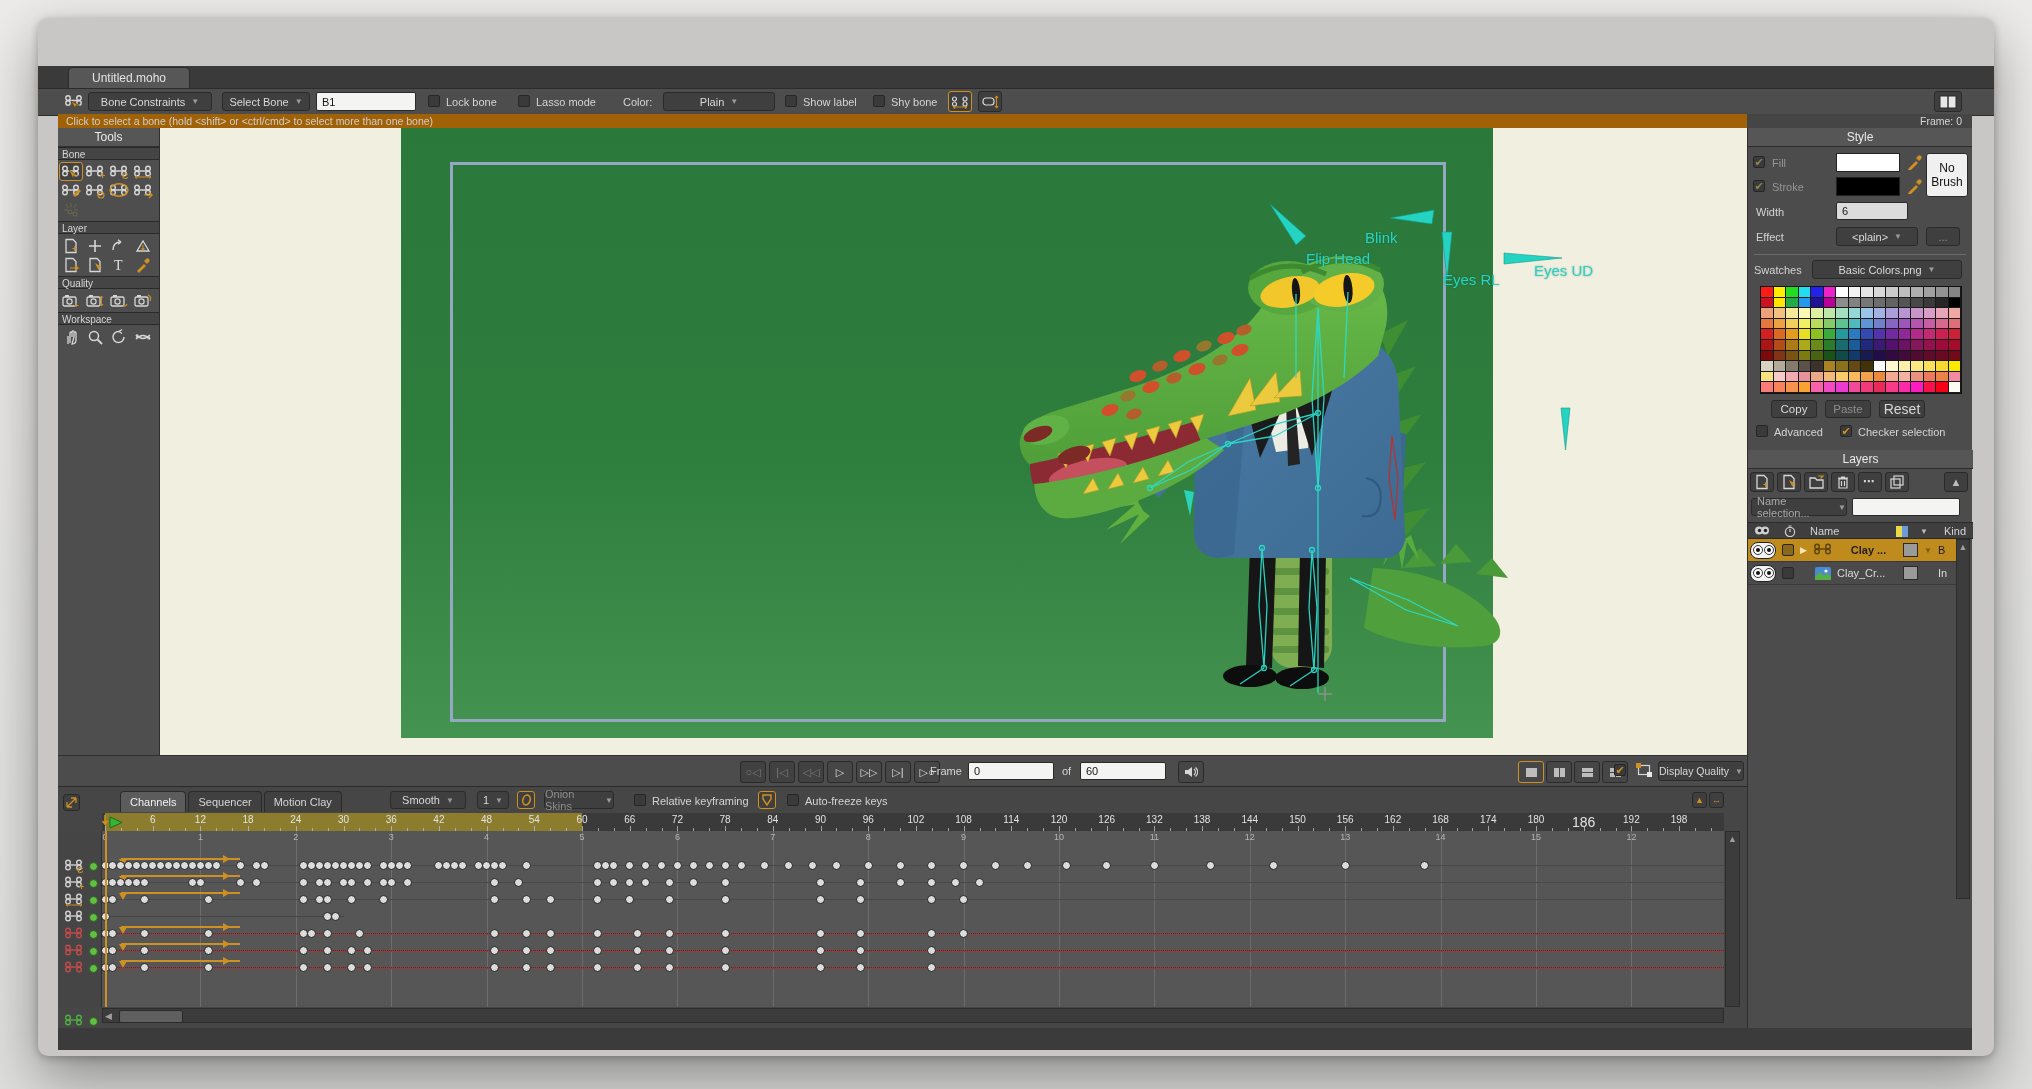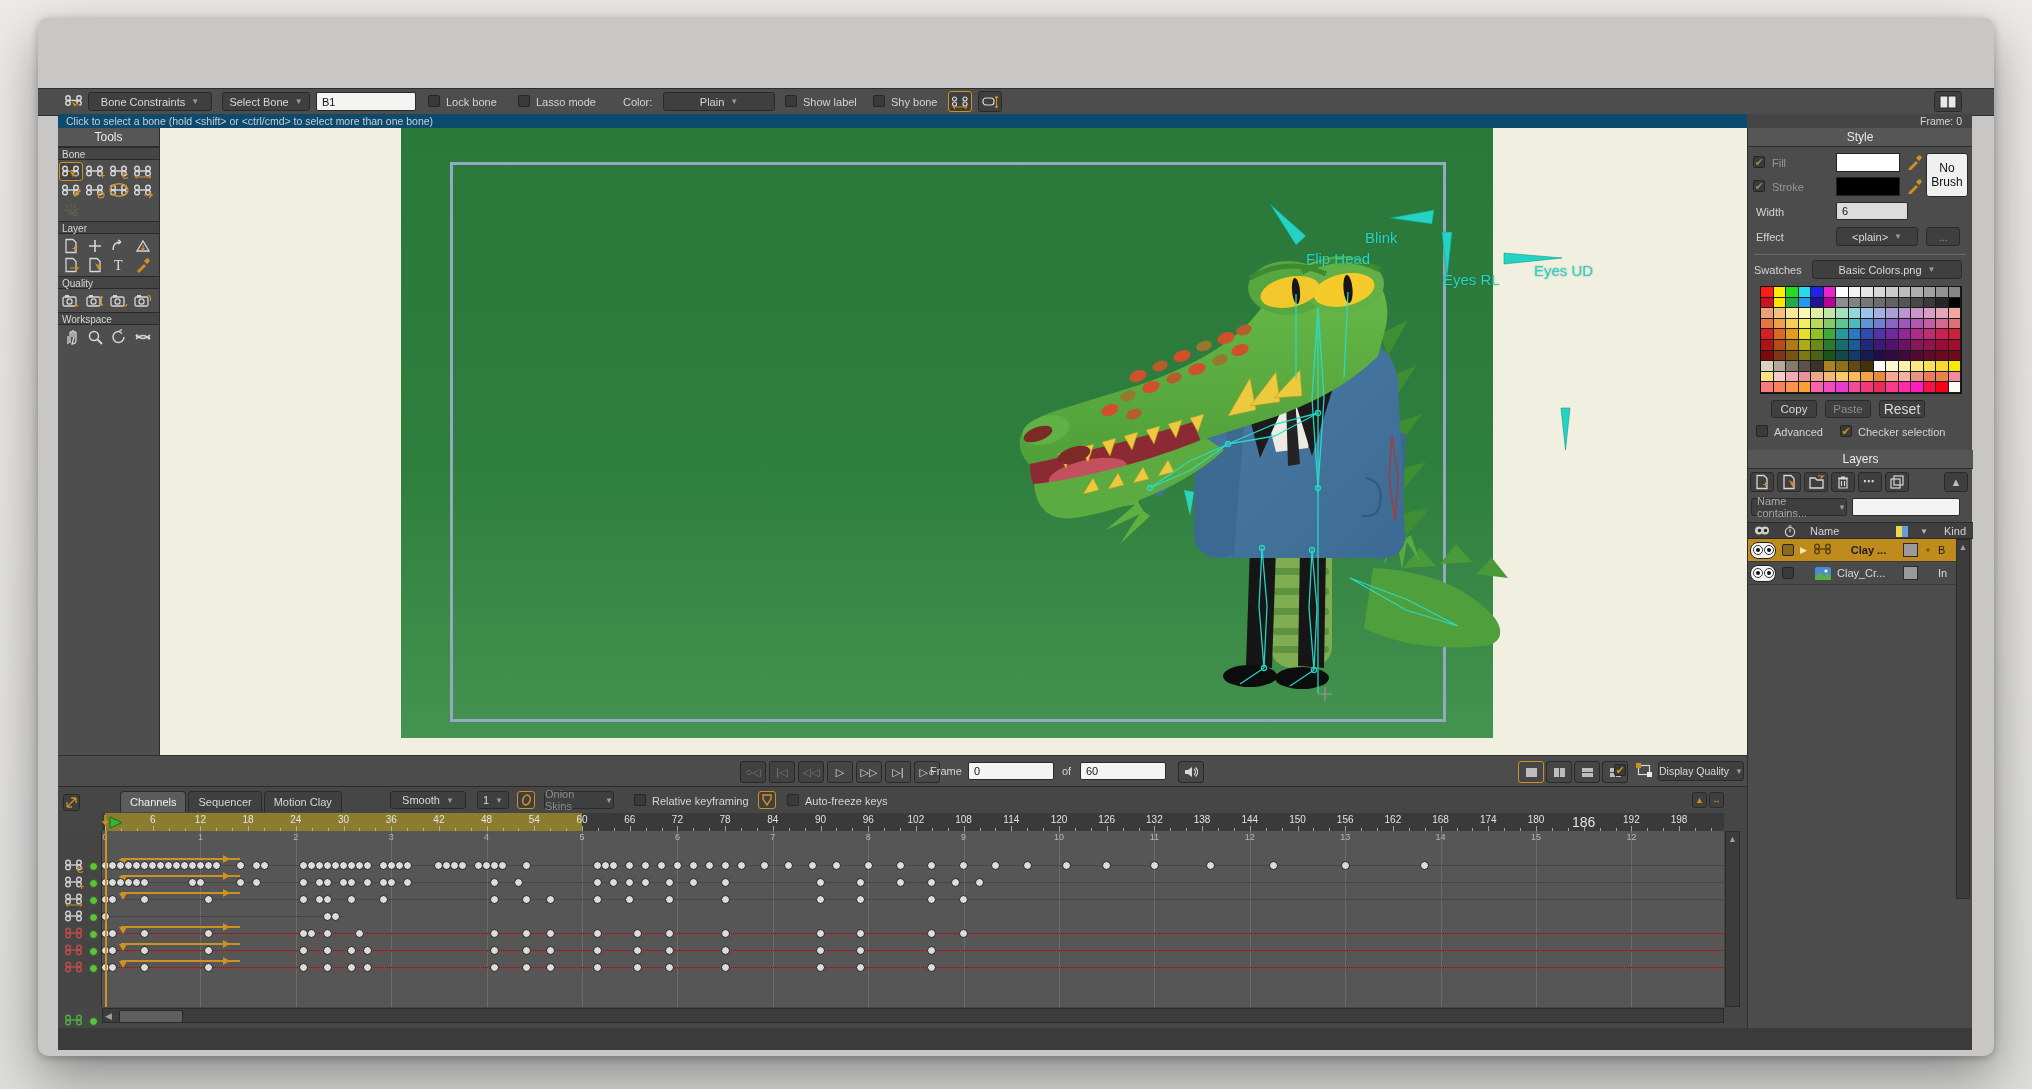--- a/index.html
+++ b/index.html
@@ -19,21 +19,21 @@
     display:flex;align-items:center;justify-content:center;box-sizing:border-box;}
   .dd .caret{color:#9a9a9a;font-size:8px;margin-left:6px;}
   .tin{background:#f4f4f2;border:1px solid #2a2a2a;border-radius:2px;color:#161616;font-size:11px;
     display:flex;align-items:center;padding:0 5px;box-sizing:border-box;}
   .chk{width:12px;height:12px;background:#3a3a3a;border:1px solid #262626;border-radius:2px;box-sizing:border-box;
     color:#cf9022;font-size:11px;line-height:10px;text-align:center;}
   .chk.on::after{content:"\2714";}
   .chk.dim{color:#8f8457;}
   .lbl{color:#d4d4d4;font-size:11px;white-space:nowrap;}
   .lbl.dim{color:#969696;}
-  .statusbar{left:20px;top:96px;width:1689px;height:14px;background:#0c4a6e;color:#cdcdcd;font-size:10.5px;
+  .statusbar{left:20px;top:96px;width:1689px;height:14px;background:#a16207;color:#cdcdcd;font-size:10.5px;
     display:flex;align-items:center;padding-left:8px;box-sizing:border-box;}
   .framebox{left:1709px;top:96px;width:225px;height:14px;background:#454545;color:#d6d6d6;font-size:10.5px;
     display:flex;align-items:center;justify-content:flex-end;padding-right:10px;box-sizing:border-box;}
   
   #tools{left:20px;top:110px;width:102px;height:627px;background:#4e4e4e;border-right:1px solid #2e2e2e;box-sizing:border-box;}
   .sechead{width:100%;height:13px;background:#454545;border-top:1px solid #2a2a2a;border-bottom:1px solid #2a2a2a;
     color:#d6d6d6;font-size:10px;line-height:13px;padding-left:4px;box-sizing:border-box;}
   .toolrow{display:flex;flex-wrap:wrap;padding:2px 1px;}
   .tool{width:24px;height:19px;display:flex;align-items:center;justify-content:center;border-radius:3px;box-sizing:border-box;}
   .tool.sel{border:1px solid #cf9022;background:#424242;}
@@ -83,20 +83,23 @@
   .thumb{background:#5f5f5f;border:1px solid #2a2a2a;border-radius:2px;}
   .sarrow{color:#9f9f9f;font-size:9px;text-align:center;}
   svg{display:block;}
 </style>
 </head>
 <body>
 
 <div id="win">
 
 
+  <div class="abs tabstrip">
+    <div class="abs tab">Untitled.moho</div>
+  </div>
 
   <div class="abs toolbar">
     <div class="abs" style="left:26px;top:4px;">
       <svg width="20" height="16" viewBox="0 0 20 16">
           <g fill="none" stroke="#d8d8d8" stroke-width="1.4">
             <circle cx="4" cy="5" r="2.2"></circle>
             <circle cx="4" cy="10" r="2.2"></circle>
             <circle cx="15" cy="5" r="2.2"></circle>
             <circle cx="15" cy="10" r="2.2"></circle>
             <path d="M5.5 7.5h8"></path>
@@ -860,21 +863,21 @@
         </div>
         <div class="btn" style="width: 24px; height: 20px;">
           <svg width="17" height="16">
             <rect x="2" y="5" width="9" height="9" fill="none" stroke="#d6d6d6" stroke-width="1.2"></rect>
             <rect x="5" y="2" width="9" height="9" fill="none" stroke="#d6d6d6" stroke-width="1.2"></rect>
           </svg>
         </div>
       </div>
     <div class="abs btn" style="left:196px;top:344px;width:24px;height:20px;color:#bdbdbd;">▲</div>
     <div class="abs dd" style="left:3px;top:370px;width:96px;height:18px;justify-content:flex-start;padding-left:5px;color:#a8a8a8;">
-        <span>Name contains...</span>
+        <span>Name selection...</span>
         <span class="caret">▼</span>
       </div>
     <div class="abs tin" style="left:104px;top:370px;width:108px;height:18px;"></div>
 
     <div class="abs" style="left:0;top:394px;width:225px;height:17px;background:#3f3f3f;border-top:1px solid #2b2b2b;border-bottom:1px solid #2b2b2b;box-sizing:border-box;">
       <span class="abs" style="left:6px;top:2px;">
           <svg width="16" height="11">
             <circle cx="5" cy="5.5" r="4" fill="#cfcfcf"></circle>
             <circle cx="11" cy="5.5" r="4" fill="#cfcfcf"></circle>
             <circle cx="5.5" cy="5.5" r="1.7" fill="#222"></circle>

